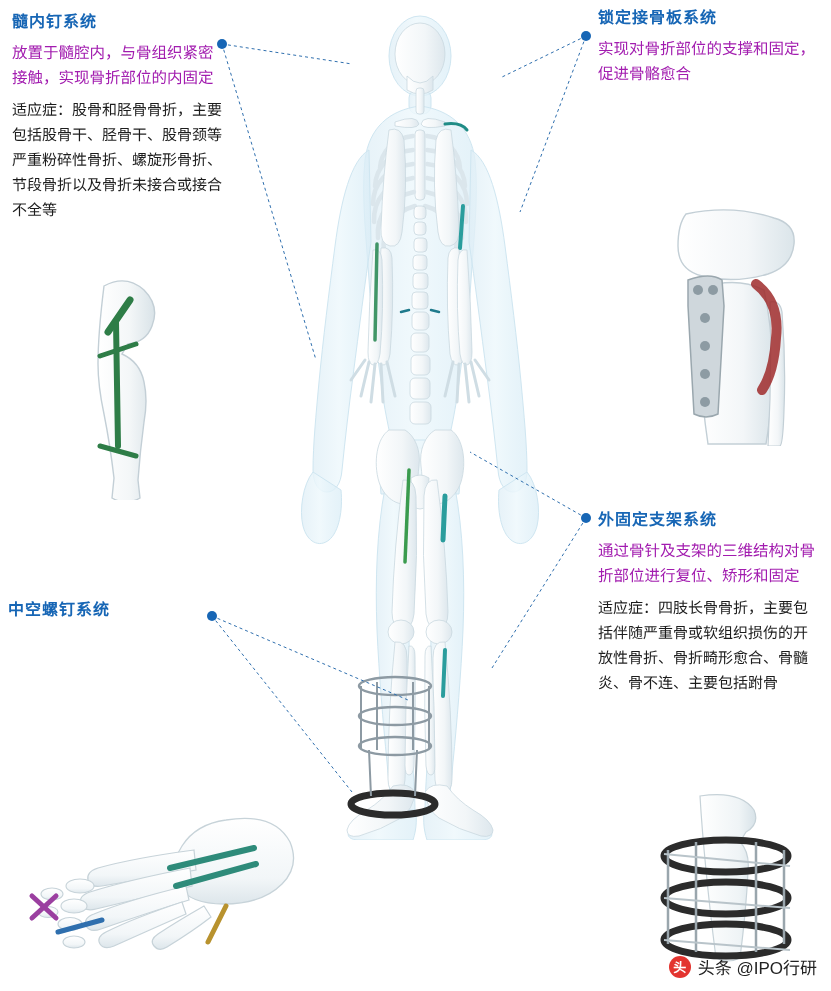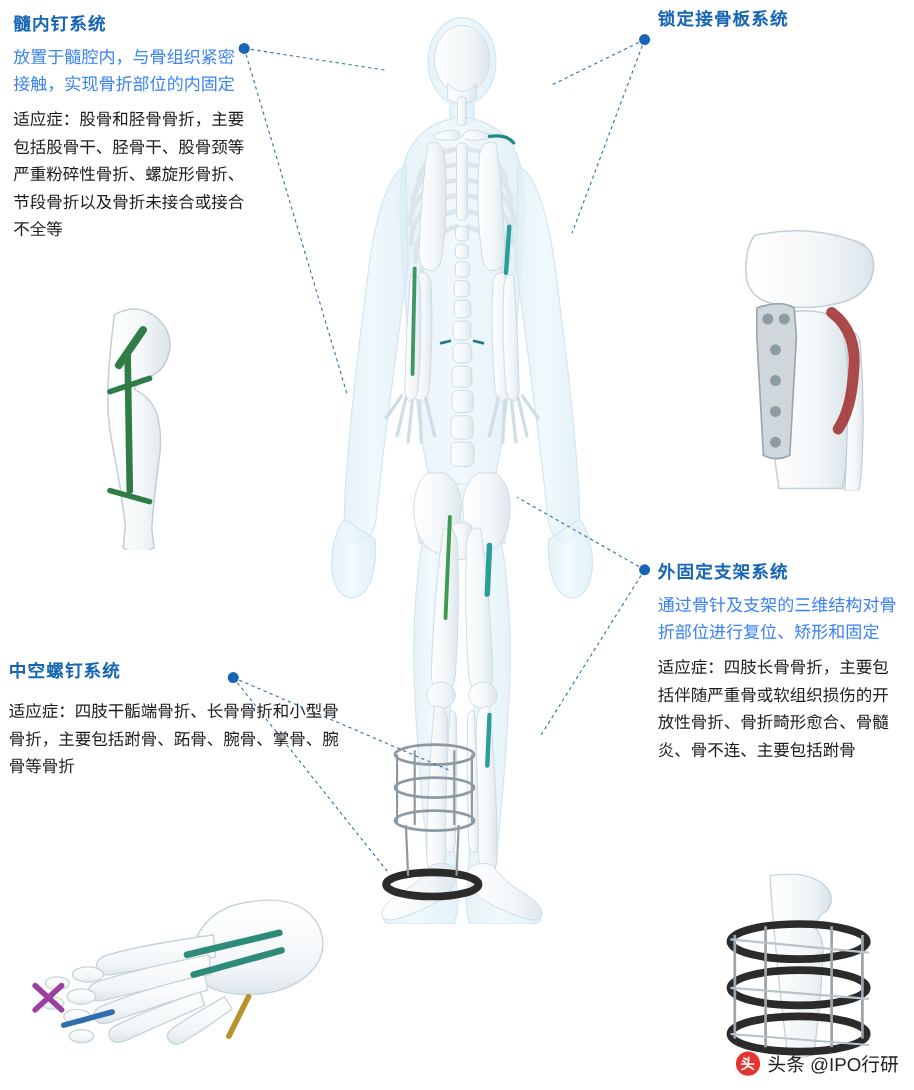--- a/index.html
+++ b/index.html
@@ -37,21 +37,21 @@
     font-weight: bold;
     font-size: 16px;
     color: #1766b5;
     letter-spacing: 1px;
     margin-bottom: 8px;
     white-space: nowrap;
   }
   .callout .c-desc {
     font-size: 15.5px;
     line-height: 25px;
-    color: #3b82f6;
+    color: #a21caf;
   }
   .callout .c-indic {
     font-size: 15px;
     line-height: 25px;
     color: #1c1c1c;
     margin-top: 8px;
   }
   .title-row {
     display: flex;
     align-items: flex-end;
@@ -303,20 +303,21 @@
         <path d="M86 30 L64 62" stroke-width="7"></path>
         <path d="M72 52 L74 176" stroke-width="6"></path>
         <path d="M56 86 L92 74" stroke-width="5"></path>
         <path d="M56 176 L92 186" stroke-width="5"></path>
       </g>
     </svg>
   </div>
 
   <div class="callout" style="left:598px; top:4px; width:222px;">
     <div class="c-title">锁定接骨板系统</div>
+    <div class="c-desc">实现对骨折部位的支撑和固定，促进骨骼愈合</div>
   </div>
 
   <div class="thumb" style="left:628px; top:206px; width:200px; height:240px;">
     <svg viewBox="0 0 200 240" width="200" height="240" xmlns="http://www.w3.org/2000/svg">
       <defs>
         <linearGradient id="tg1" x1="0" y1="0" x2="1" y2="0">
           <stop offset="0%" stop-color="#ffffff"></stop>
           <stop offset="60%" stop-color="#f3f6f8"></stop>
           <stop offset="100%" stop-color="#dbe5ea"></stop>
         </linearGradient>
@@ -339,21 +340,20 @@
         <circle cx="77" cy="168" r="5"></circle>
           <circle cx="77" cy="196" r="5"></circle>
       </g>
     </svg>
   </div>
 
   <div class="callout" style="left:8px; top:596px; width:306px;">
     <div class="title-row">
       <div class="c-title">中空螺钉系统</div>
     </div>
-    <div class="c-indic">适应症：四肢干骺端骨折、长骨骨折和小型骨骨折，主要包括跗骨、跖骨、腕骨、掌骨、腕骨等骨折</div>
   </div>
 
   <div class="thumb" style="left:18px; top:802px; width:290px; height:160px;">
     <svg viewBox="0 0 290 160" width="290" height="160" xmlns="http://www.w3.org/2000/svg">
       <defs>
         <linearGradient id="ftg" x1="0" y1="0" x2="0" y2="1">
           <stop offset="0%" stop-color="#ffffff"></stop>
           <stop offset="70%" stop-color="#f2f6f8"></stop>
           <stop offset="100%" stop-color="#dde6eb"></stop>
         </linearGradient>

